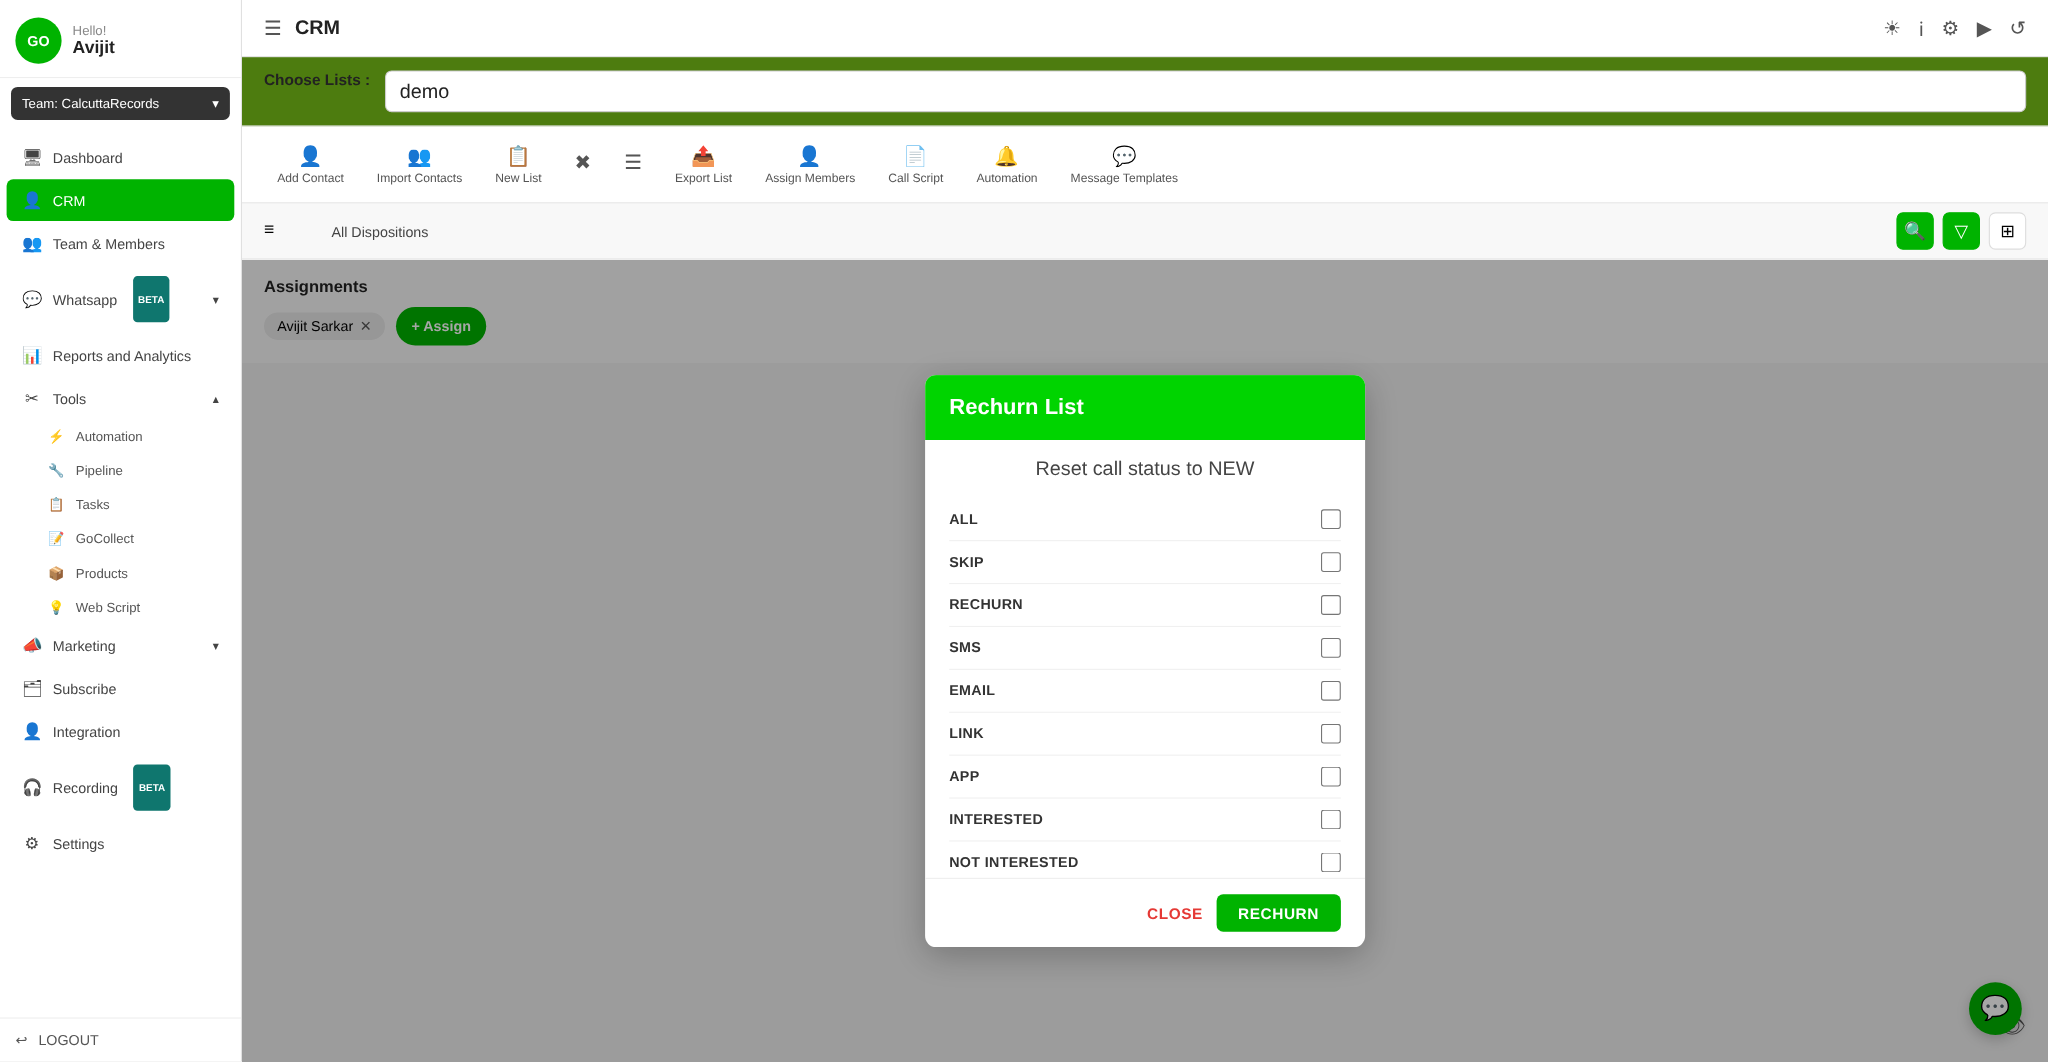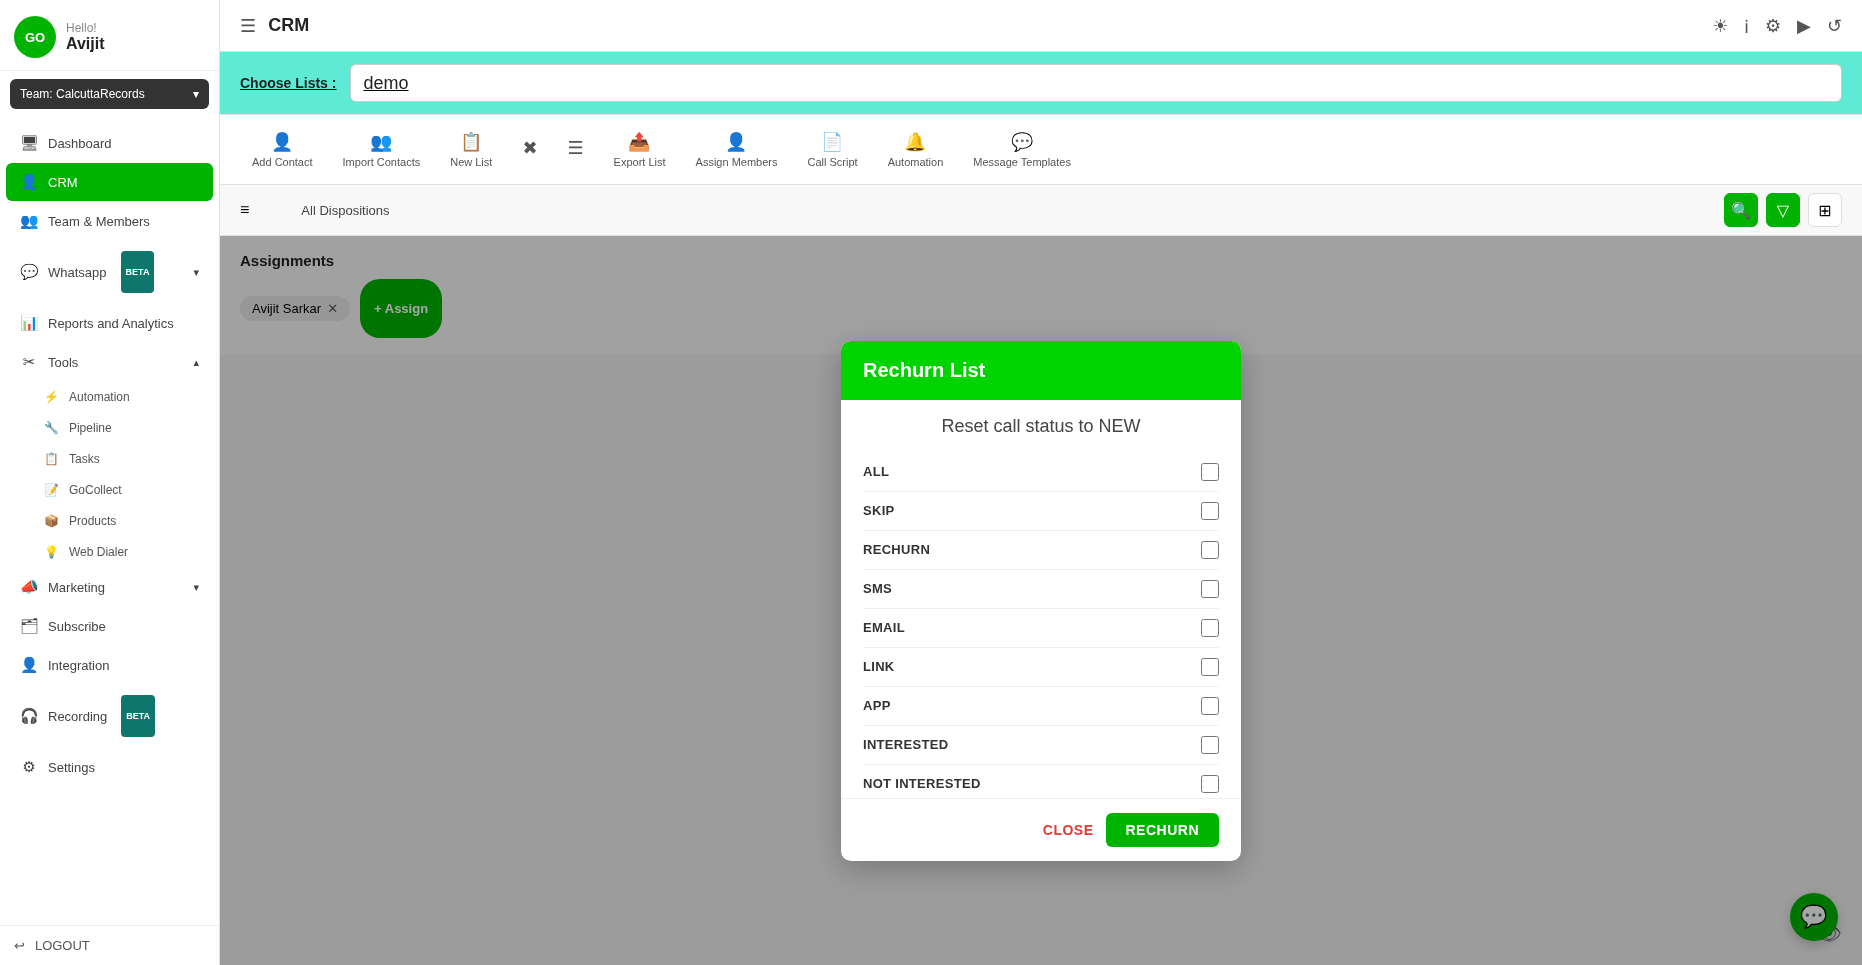--- a/index.html
+++ b/index.html
@@ -104,26 +104,25 @@
       gap: 12px;
     }
     .topbar-menu { font-size: 18px; cursor: pointer; color: #555; }
     .topbar-title { font-size: 18px; font-weight: 700; color: #222; flex: 1; }
     .topbar-icons { display: flex; align-items: center; gap: 16px; }
     .topbar-icon { font-size: 18px; color: #555; cursor: pointer; }
 
     
     .choose-lists-bar {
       display: flex;
-      align-items: center;
+      align-items: flex-start;
       padding: 12px 20px;
-      background: #5eead4;
+      background: #4d7c0f;
       border-bottom: 1px solid #e0e0e0;
       gap: 14px;
-      text-decoration: underline;
     }
     .choose-lists-label { font-size: 14px; font-weight: 600; color: #222; white-space: nowrap; }
     .lists-select {
       flex: 1;
       border: 1px solid #ccc;
       border-radius: 6px;
       padding: 8px 12px;
       font-size: 18px;
       color: #222;
       background: #fff;
@@ -203,21 +202,21 @@
     }
     .assignee-chip .remove-icon { color: #555; cursor: pointer; }
     .assign-btn {
       display: flex;
       align-items: center;
       gap: 6px;
       background: #00b300;
       color: #fff;
       border: none;
       border-radius: 20px;
-      padding: 22px 14px;
+      padding: 10px 14px;
       font-size: 13px;
       cursor: pointer;
       font-weight: 600;
     }
 
     
     .eye-btn {
       position: absolute;
       right: 20px;
       bottom: 20px;
@@ -400,21 +399,21 @@
     <div class="sub-item">
       <span>📝</span>
       <span>GoCollect</span>
     </div>
     <div class="sub-item">
       <span>📦</span>
       <span>Products</span>
     </div>
     <div class="sub-item">
       <span>💡</span>
-      <span>Web Dialer</span>
+      <span>Web Script</span>
     </div>
 
     <div class="nav-item">
       <span class="nav-icon">📣</span>
       <span>Marketing</span>
       <span class="nav-chevron">▾</span>
     </div>
     <div class="nav-item">
       <span class="nav-icon">🗂</span>
       <span>Subscribe</span>

